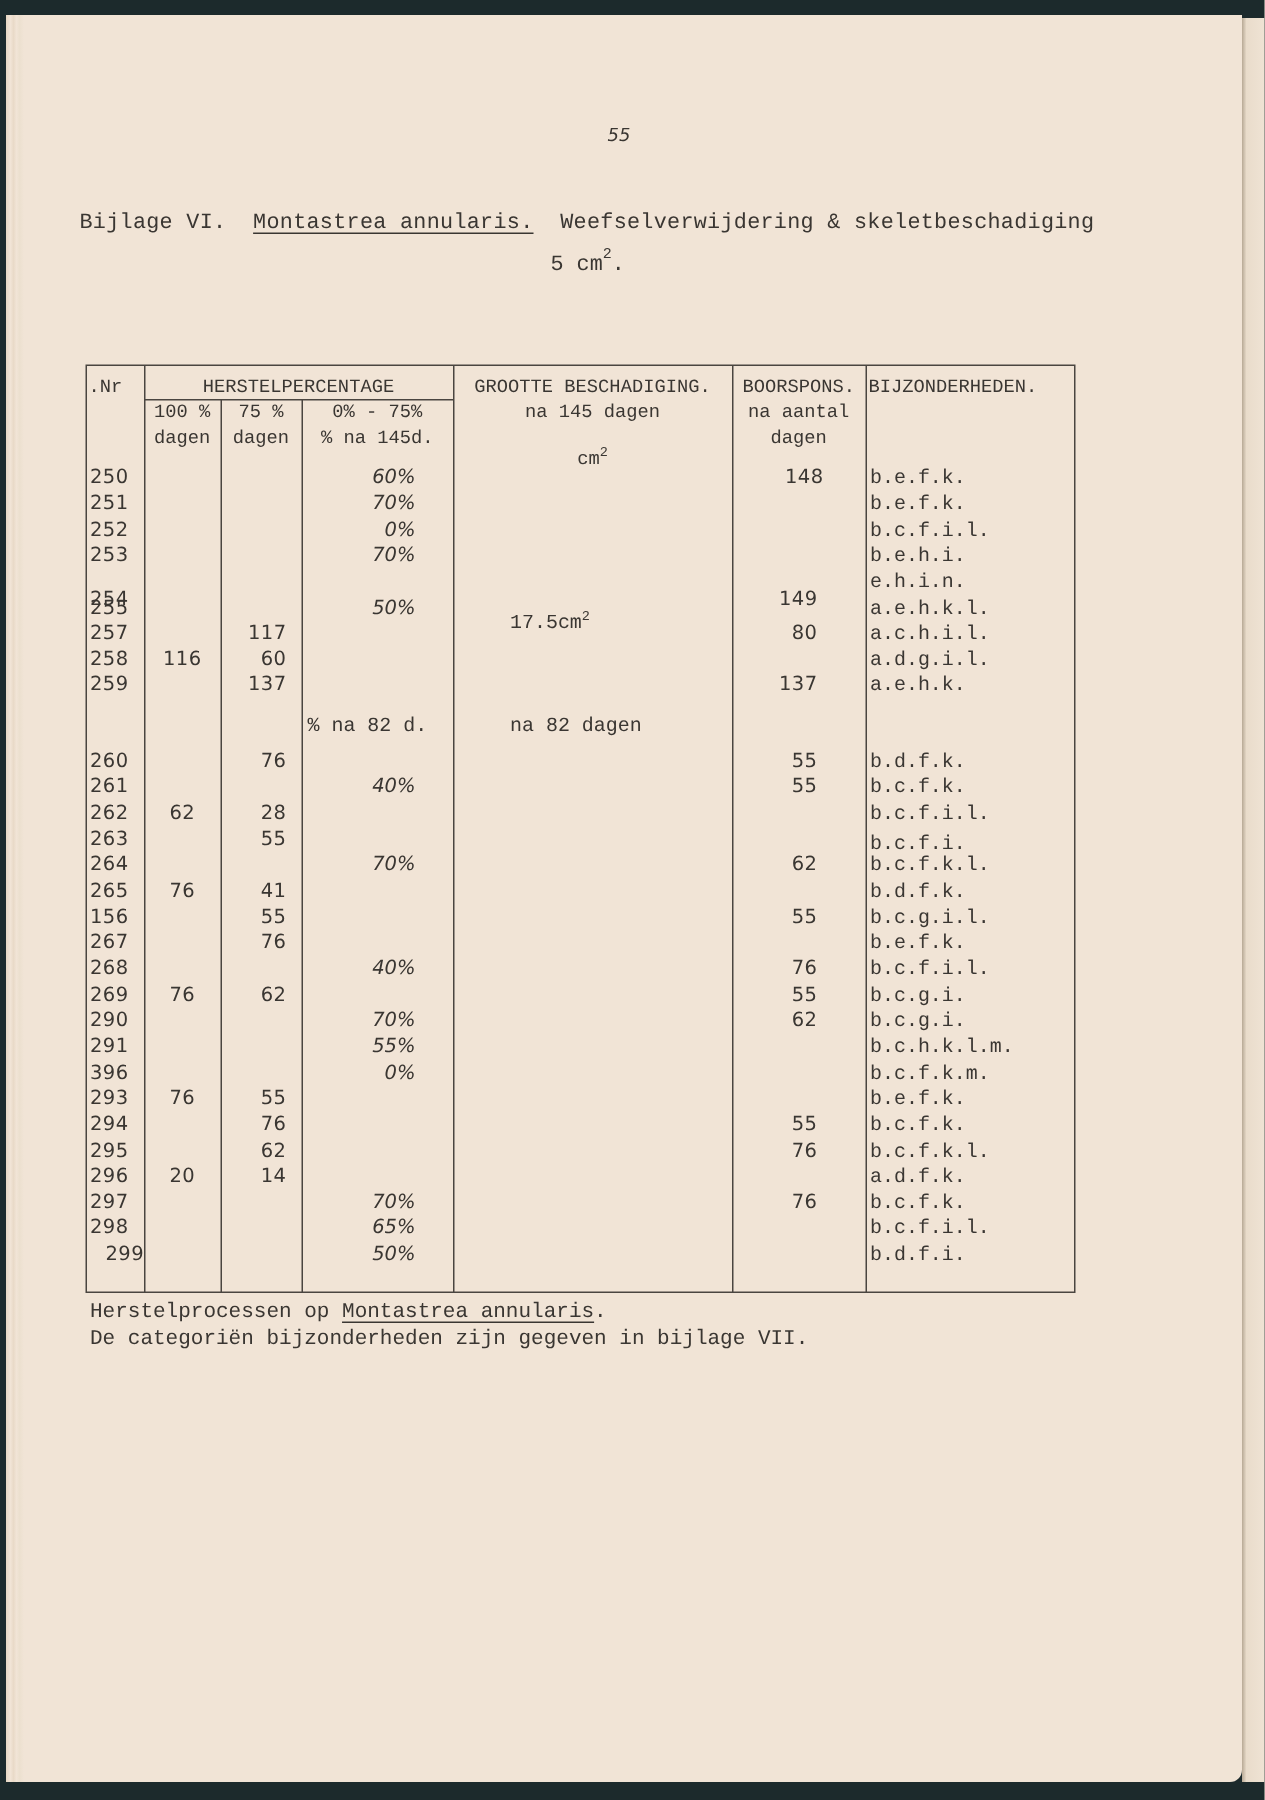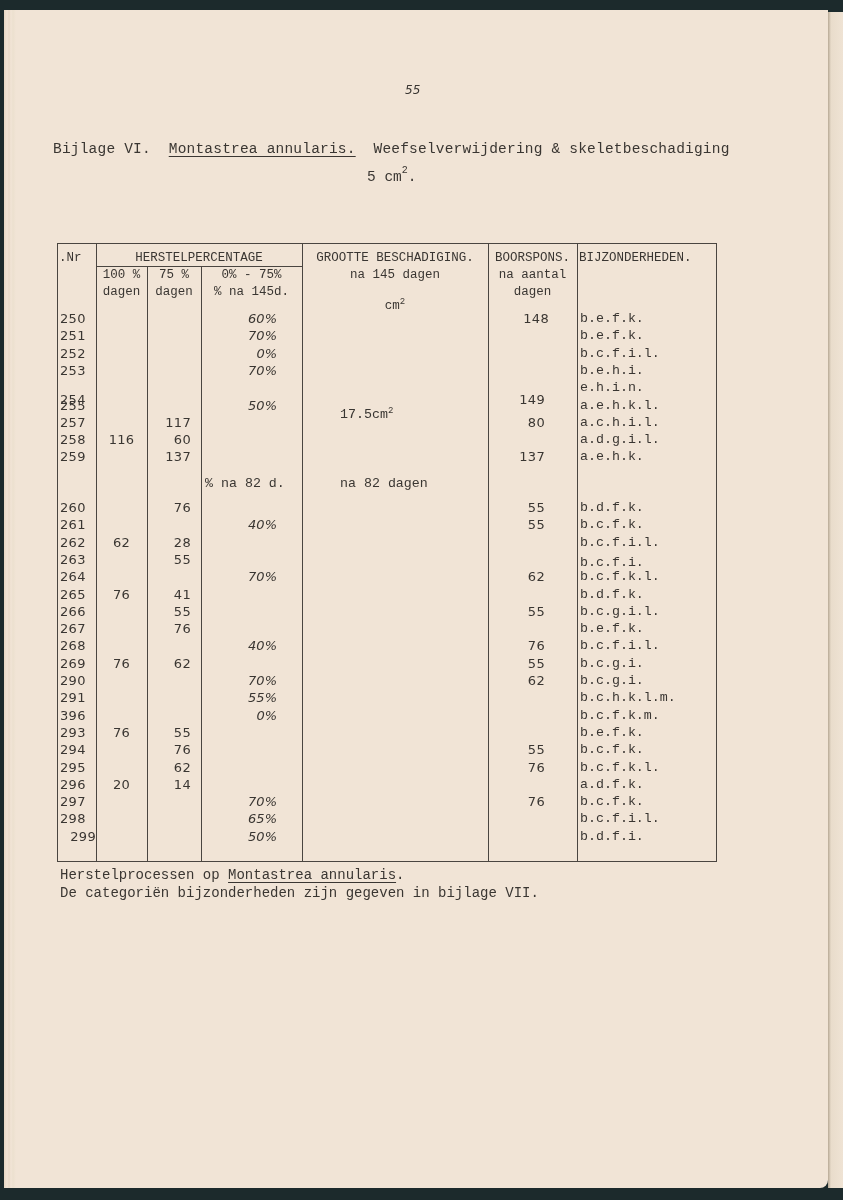--- a/index.html
+++ b/index.html
@@ -206,21 +206,21 @@
     </div>
     <div>
       <div class="cell num" style="left: 60px; top: 585.5px; width: 36px; text-align: left;">265</div>
       <div class="cell num" style="left: 96px; top: 585.5px; width: 51px; text-align: center;">76</div>
       <div class="cell num" style="left: 147px; top: 585.5px; width: 44px; text-align: right;">41</div>
       <div class="cell pct" style="left: 201px; top: 585.5px; width: 76px; text-align: right;"></div>
       <div class="cell num" style="left: 488px; top: 585.5px; width: 57px; text-align: right;"></div>
       <div class="cell mono" style="left: 580px; top: 585.5px; width: 136px; text-align: left;">b.d.f.k.</div>
     </div>
     <div>
-      <div class="cell num" style="left: 60px; top: 602.8px; width: 36px; text-align: left;">266</div>
+      <div class="cell num" style="left: 60px; top: 602.8px; width: 36px; text-align: left;">156</div>
       <div class="cell num" style="left: 96px; top: 602.8px; width: 51px; text-align: center;"></div>
       <div class="cell num" style="left: 147px; top: 602.8px; width: 44px; text-align: right;">55</div>
       <div class="cell pct" style="left: 201px; top: 602.8px; width: 76px; text-align: right;"></div>
       <div class="cell num" style="left: 488px; top: 602.8px; width: 57px; text-align: right;">55</div>
       <div class="cell mono" style="left: 580px; top: 602.8px; width: 136px; text-align: left;">b.c.g.i.l.</div>
     </div>
     <div>
       <div class="cell num" style="left: 60px; top: 620.1px; width: 36px; text-align: left;">267</div>
       <div class="cell num" style="left: 96px; top: 620.1px; width: 51px; text-align: center;"></div>
       <div class="cell num" style="left: 147px; top: 620.1px; width: 44px; text-align: right;">76</div>

